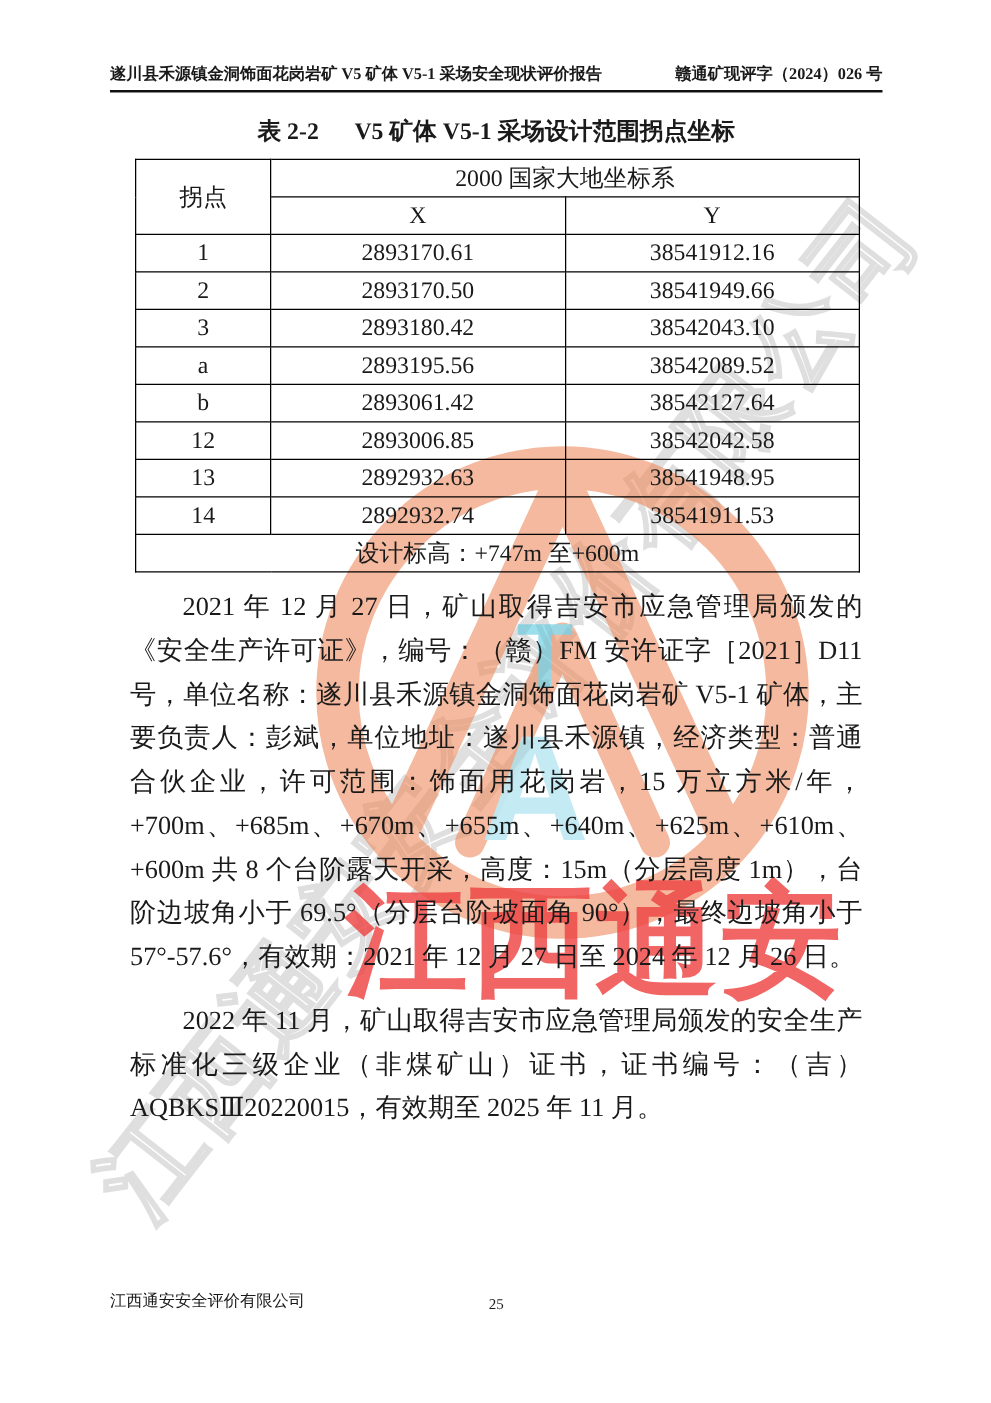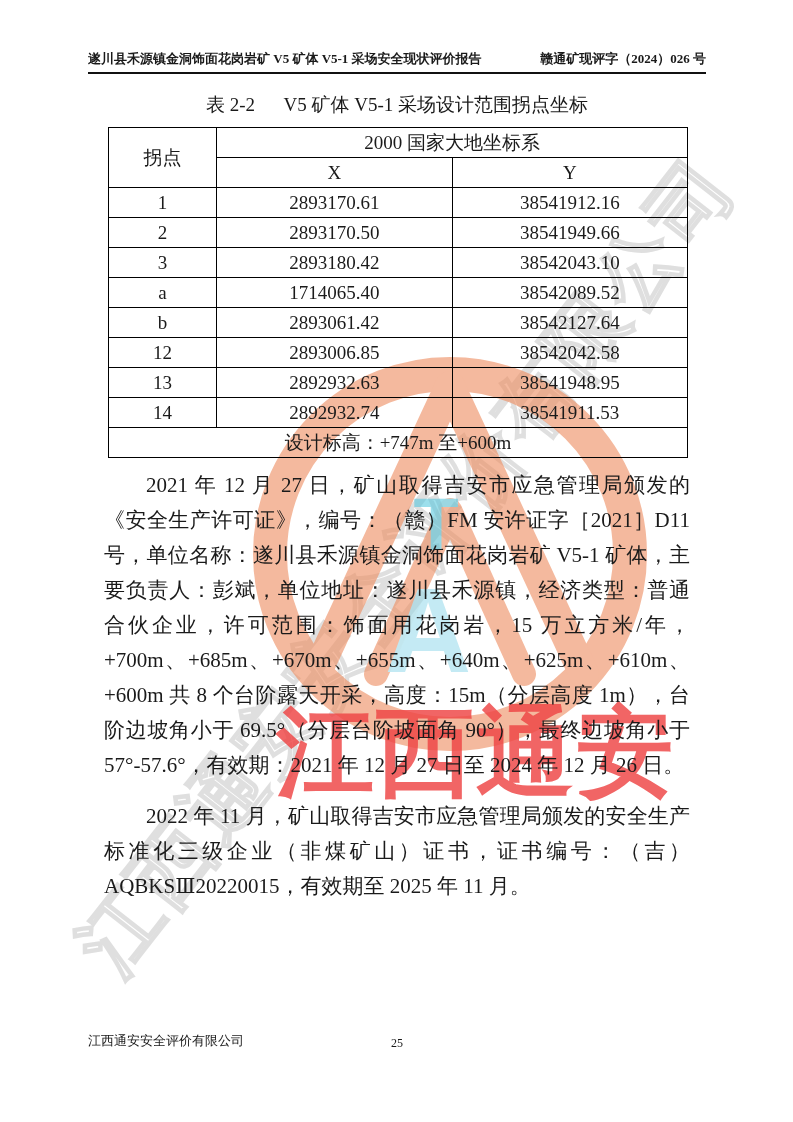--- a/index.html
+++ b/index.html
@@ -42,21 +42,21 @@
   .content{position:absolute;inset:0;z-index:1;}
   .page-header{
     position:absolute;left:88px;top:50px;width:618px;
     display:flex;justify-content:space-between;align-items:center;
     border-bottom:2px solid #111;
     padding-bottom:4px;
     font-size:13px;font-weight:bold;
   }
   .table-title{
     position:absolute;left:88px;top:92px;width:618px;
-    text-align:center;font-size:19px;font-weight:normal;
+    text-align:center;font-size:19px;font-weight:bold;
     white-space:pre;
   }
   table.coord{
     position:absolute;left:108px;top:127px;
     width:580px;
     border-collapse:collapse;
     table-layout:fixed;
     font-size:19px;
   }
   table.coord td{
@@ -131,21 +131,21 @@
         <td>2893170.50</td>
         <td>38541949.66</td>
       </tr>
       <tr>
         <td>3</td>
         <td>2893180.42</td>
         <td>38542043.10</td>
       </tr>
       <tr>
         <td>a</td>
-        <td>1714065.40</td>
+        <td>2893195.56</td>
         <td>38542089.52</td>
       </tr>
       <tr>
         <td>b</td>
         <td>2893061.42</td>
         <td>38542127.64</td>
       </tr>
       <tr>
         <td>12</td>
         <td>2893006.85</td>

